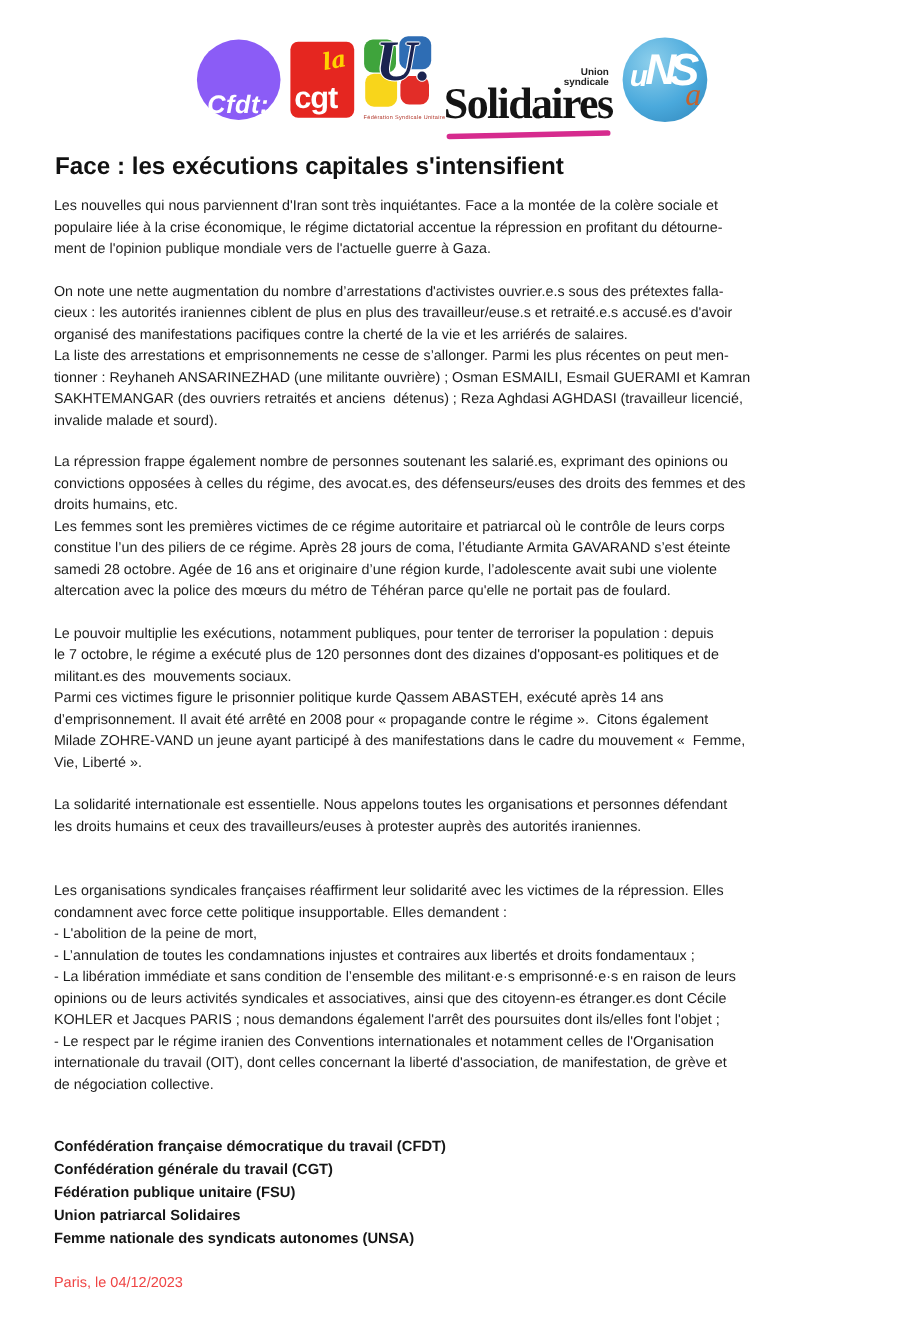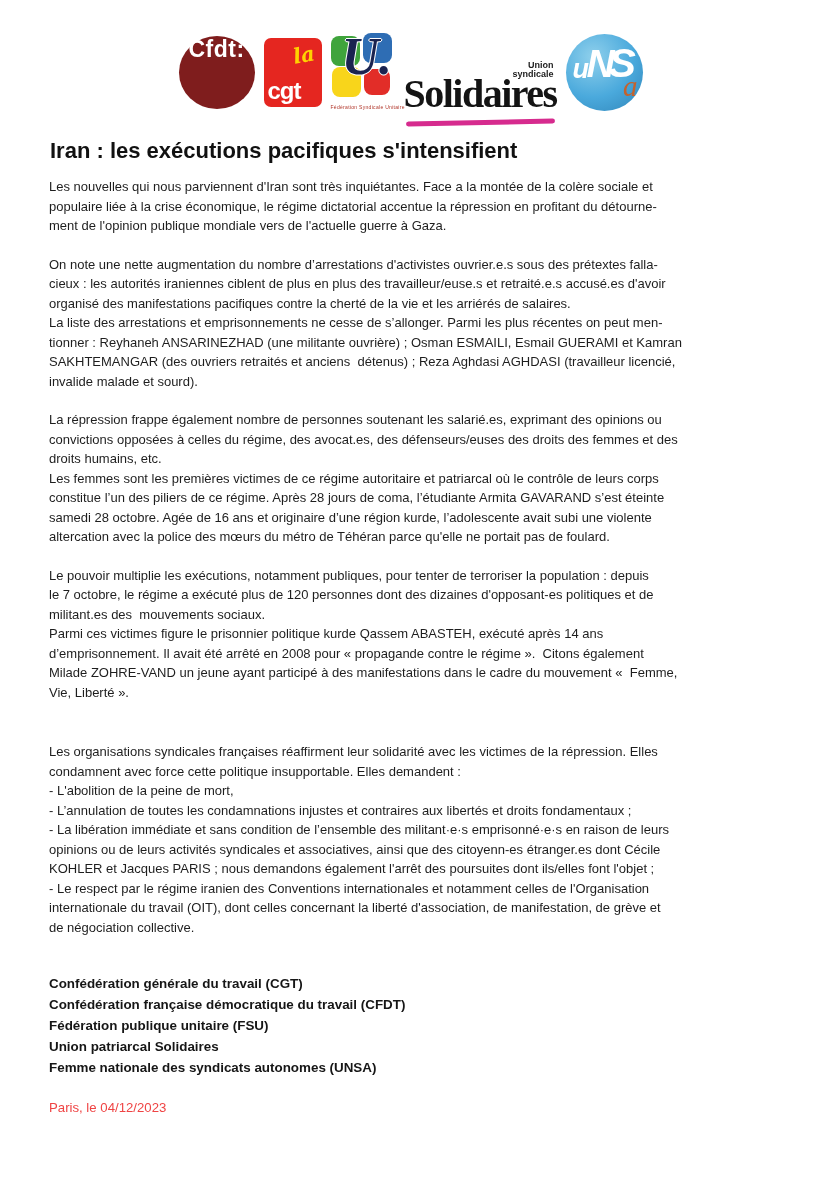--- a/index.html
+++ b/index.html
@@ -5,28 +5,28 @@
   html,body{margin:0;padding:0;}
   body{
     width:821px;height:1200px;background:#ffffff;overflow:hidden;
     font-family:"Liberation Sans", sans-serif;color:#1e1e1e;
   }
   .page{padding:33px 49px 0 49px;box-sizing:border-box;}
 
   
   .logo-strip{display:flex;align-items:center;justify-content:center;gap:9px;height:78px;margin-bottom:27px;}
 
-  .logo-cfdt{width:76px;height:73px;background:#7f1d1d;border-radius:50%;
-    display:flex;align-items:flex-start;justify-content:center;flex:0 0 auto;}
+  .logo-cfdt{width:76px;height:73px;background:#8b5cf6;border-radius:50%;
+    display:flex;align-items:flex-end;justify-content:center;flex:0 0 auto;font-style:italic;}
   .logo-cfdt .cfdt-t{color:#fff;font-weight:bold;font-size:23px;letter-spacing:.5px;}
 
   .logo-cgt{width:58px;height:69px;background:#e52620;border-radius:7px;position:relative;flex:0 0 auto;}
   .cgt-la{position:absolute;top:4px;right:7px;color:#ffd200;font-family:"DejaVu Serif",serif;
     font-style:italic;font-weight:bold;font-size:21px;transform:rotate(-10deg);}
-  .cgt-main{position:absolute;bottom:2px;left:4px;color:#fff;font-weight:bold;font-size:24px;letter-spacing:-1px;}
+  .cgt-main{position:absolute;bottom:2px;left:4px;color:#fff;font-weight:bold;font-size:28px;letter-spacing:-1px;}
 
   .logo-fsu{width:64px;height:78px;position:relative;flex:0 0 auto;}
   .fsu-blob{position:absolute;width:29px;height:30px;border-radius:8px;}
   .fsu-g{left:0;top:3px;background:#3fa43c;}
   .fsu-b{left:32px;top:0;background:#2e6db4;}
   .fsu-y{left:1px;top:34px;background:#f8d51b;}
   .fsu-r{left:33px;top:36px;background:#e22d28;width:26px;height:26px;}
   .fsu-u{position:absolute;top:-6px;left:11px;font-family:"Liberation Serif",serif;font-weight:bold;
     font-style:italic;font-size:52px;color:#1a2350;
     text-shadow:-1px 0 #fff,1px 0 #fff,0 -1px #fff,0 1px #fff;}
@@ -90,21 +90,21 @@
 
     <div class="logo-unsa">
       <span class="unsa-u">u</span>
       <span class="unsa-n">N</span>
       <span class="unsa-s">S</span>
       <span class="unsa-a">a</span>
     </div>
 
   </header>
 
-  <h1 class="doc-title">Iran : les exécutions pacifiques s'intensifient</h1>
+  <h1 class="doc-title">Face : les exécutions capitales s'intensifient</h1>
 
   <section>
     <p class="block">Les nouvelles qui nous parviennent d'Iran sont très inquiétantes. Face a la montée de la colère sociale et
 populaire liée à la crise économique, le régime dictatorial accentue la répression en profitant du détourne-
 ment de l'opinion publique mondiale vers de l'actuelle guerre à Gaza.</p>
     <p class="block">On note une nette augmentation du nombre d’arrestations d'activistes ouvrier.e.s sous des prétextes falla-
 cieux : les autorités iraniennes ciblent de plus en plus des travailleur/euse.s et retraité.e.s accusé.es d'avoir
 organisé des manifestations pacifiques contre la cherté de la vie et les arriérés de salaires.
 La liste des arrestations et emprisonnements ne cesse de s’allonger. Parmi les plus récentes on peut men-
 tionner : Reyhaneh ANSARINEZHAD (une militante ouvrière) ; Osman ESMAILI, Esmail GUERAMI et Kamran
@@ -117,34 +117,36 @@
 constitue l’un des piliers de ce régime. Après 28 jours de coma, l’étudiante Armita GAVARAND s’est éteinte
 samedi 28 octobre. Agée de 16 ans et originaire d’une région kurde, l’adolescente avait subi une violente
 altercation avec la police des mœurs du métro de Téhéran parce qu'elle ne portait pas de foulard.</p>
     <p class="block">Le pouvoir multiplie les exécutions, notamment publiques, pour tenter de terroriser la population : depuis
 le 7 octobre, le régime a exécuté plus de 120 personnes dont des dizaines d'opposant-es politiques et de
 militant.es des  mouvements sociaux.
 Parmi ces victimes figure le prisonnier politique kurde Qassem ABASTEH, exécuté après 14 ans
 d’emprisonnement. Il avait été arrêté en 2008 pour « propagande contre le régime ».  Citons également
 Milade ZOHRE-VAND un jeune ayant participé à des manifestations dans le cadre du mouvement «  Femme,
 Vie, Liberté ».</p>
+    <p class="block">La solidarité internationale est essentielle. Nous appelons toutes les organisations et personnes défendant
+les droits humains et ceux des travailleurs/euses à protester auprès des autorités iraniennes.</p>
     <p class="block last">Les organisations syndicales françaises réaffirment leur solidarité avec les victimes de la répression. Elles
 condamnent avec force cette politique insupportable. Elles demandent :
 - L'abolition de la peine de mort,
 - L’annulation de toutes les condamnations injustes et contraires aux libertés et droits fondamentaux ;
 - La libération immédiate et sans condition de l’ensemble des militant·e·s emprisonné·e·s en raison de leurs
 opinions ou de leurs activités syndicales et associatives, ainsi que des citoyenn-es étranger.es dont Cécile
 KOHLER et Jacques PARIS ; nous demandons également l'arrêt des poursuites dont ils/elles font l'objet ;
 - Le respect par le régime iranien des Conventions internationales et notamment celles de l'Organisation
 internationale du travail (OIT), dont celles concernant la liberté d'association, de manifestation, de grève et
 de négociation collective.</p>
 
     <div class="signatures">
+      <p>Confédération française démocratique du travail (CFDT)</p>
       <p>Confédération générale du travail (CGT)</p>
-      <p>Confédération française démocratique du travail (CFDT)</p>
       <p>Fédération publique unitaire (FSU)</p>
       <p>Union patriarcal Solidaires</p>
       <p>Femme nationale des syndicats autonomes (UNSA)</p>
     </div>
 
     <p class="dateline">Paris, le  04/12/2023</p>
   </section>
 
 </div>
 

